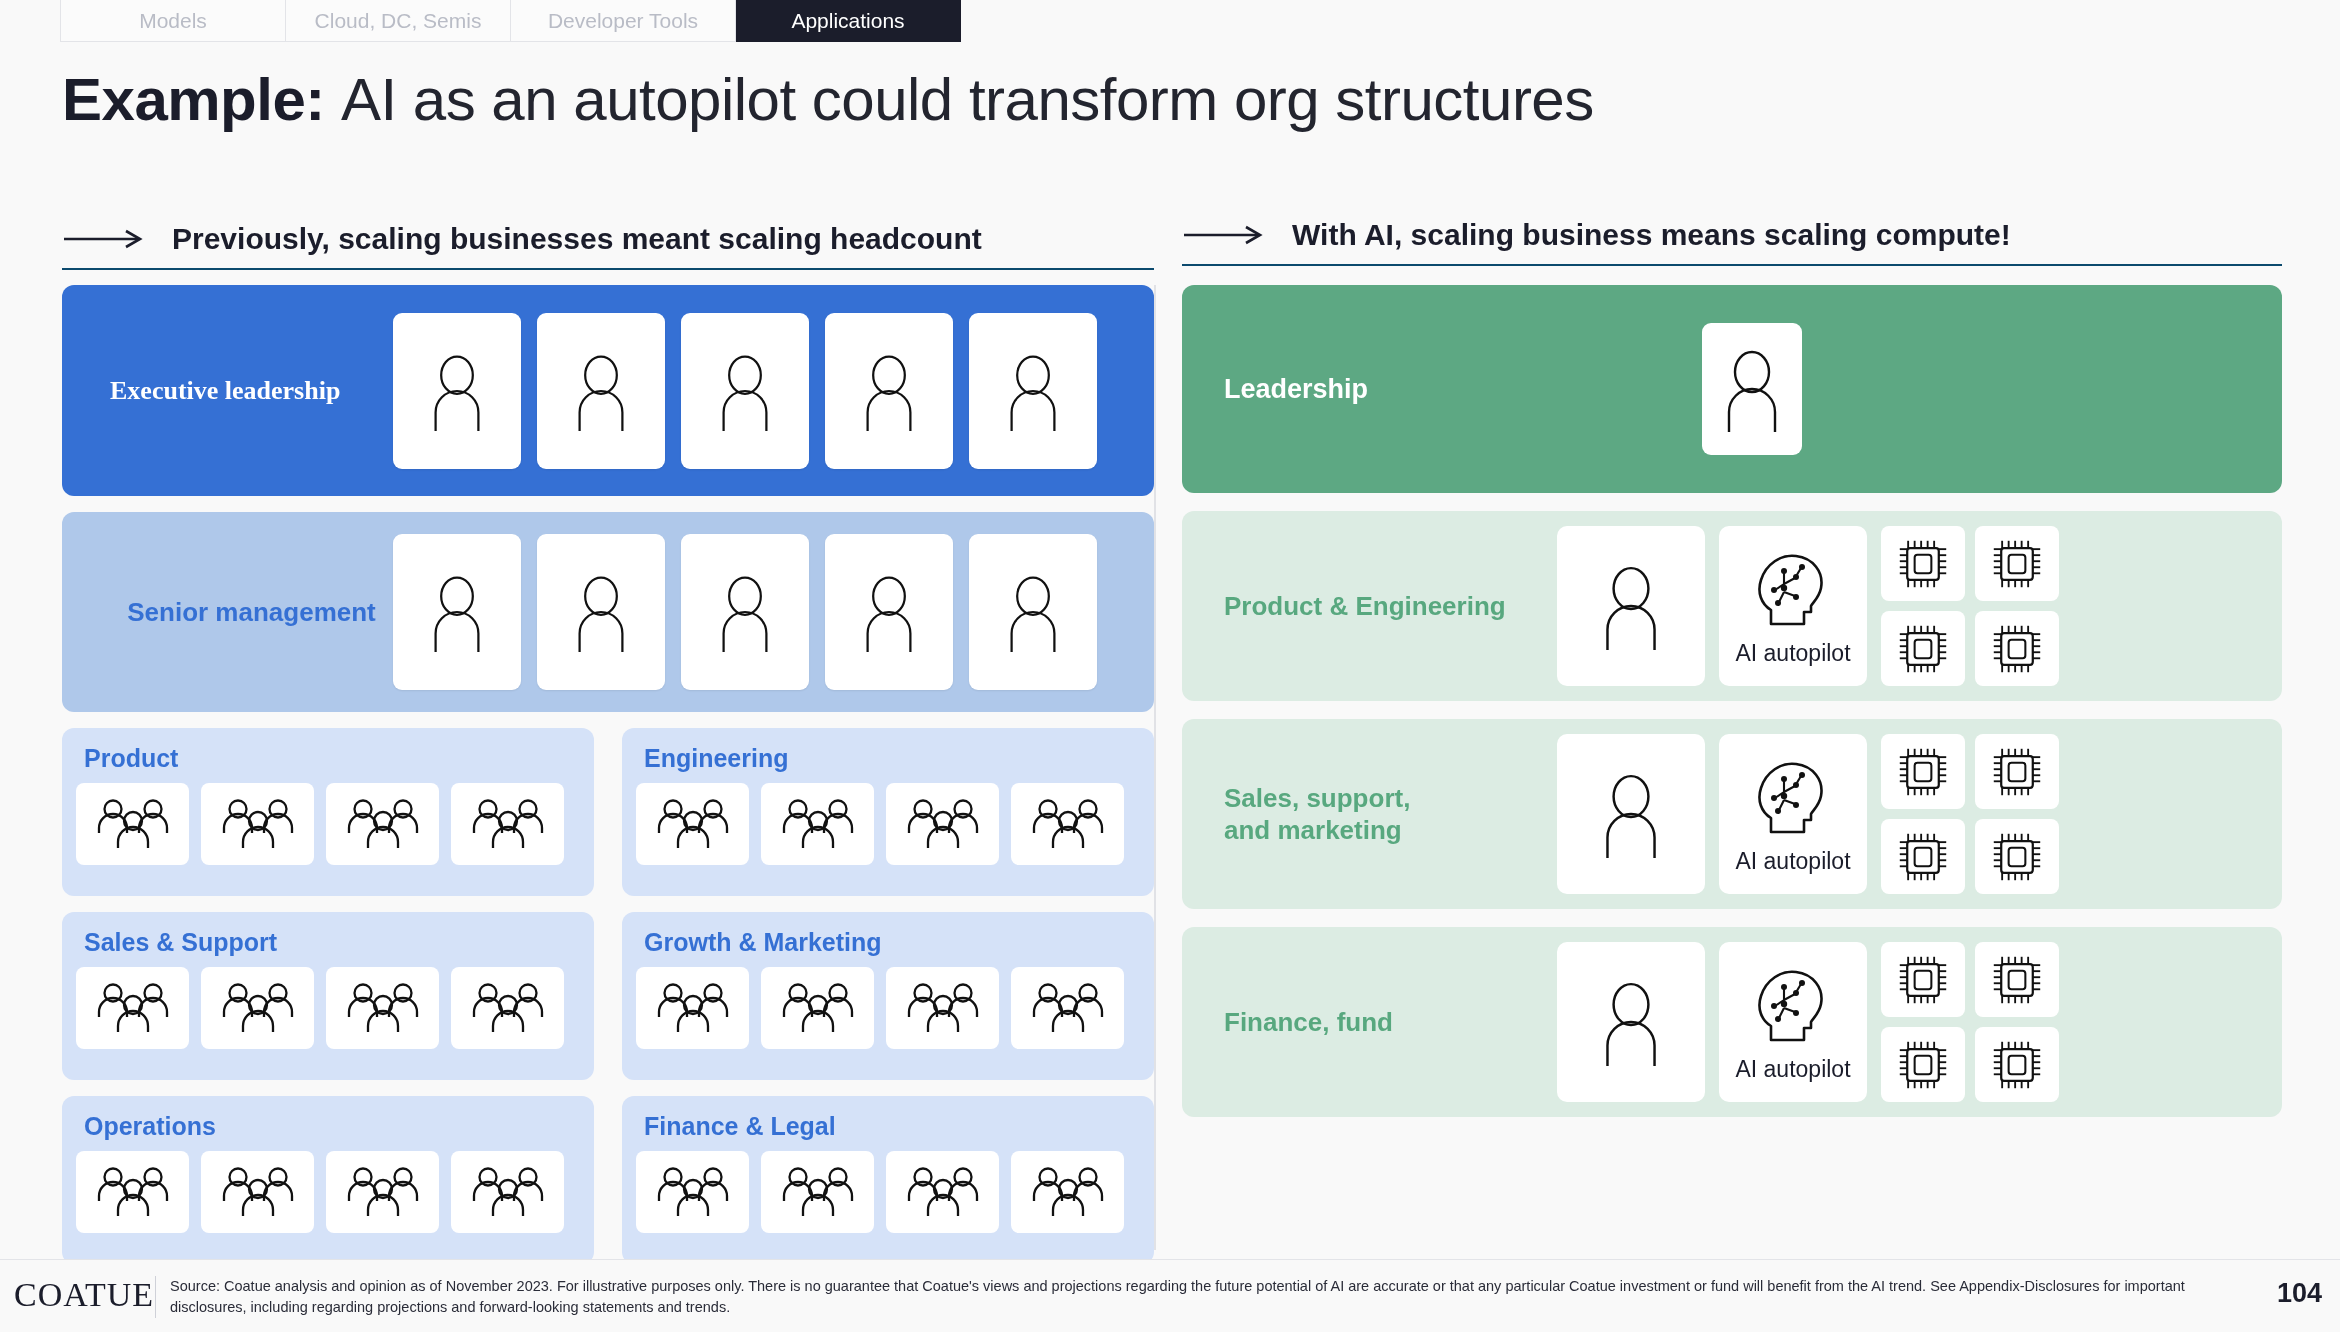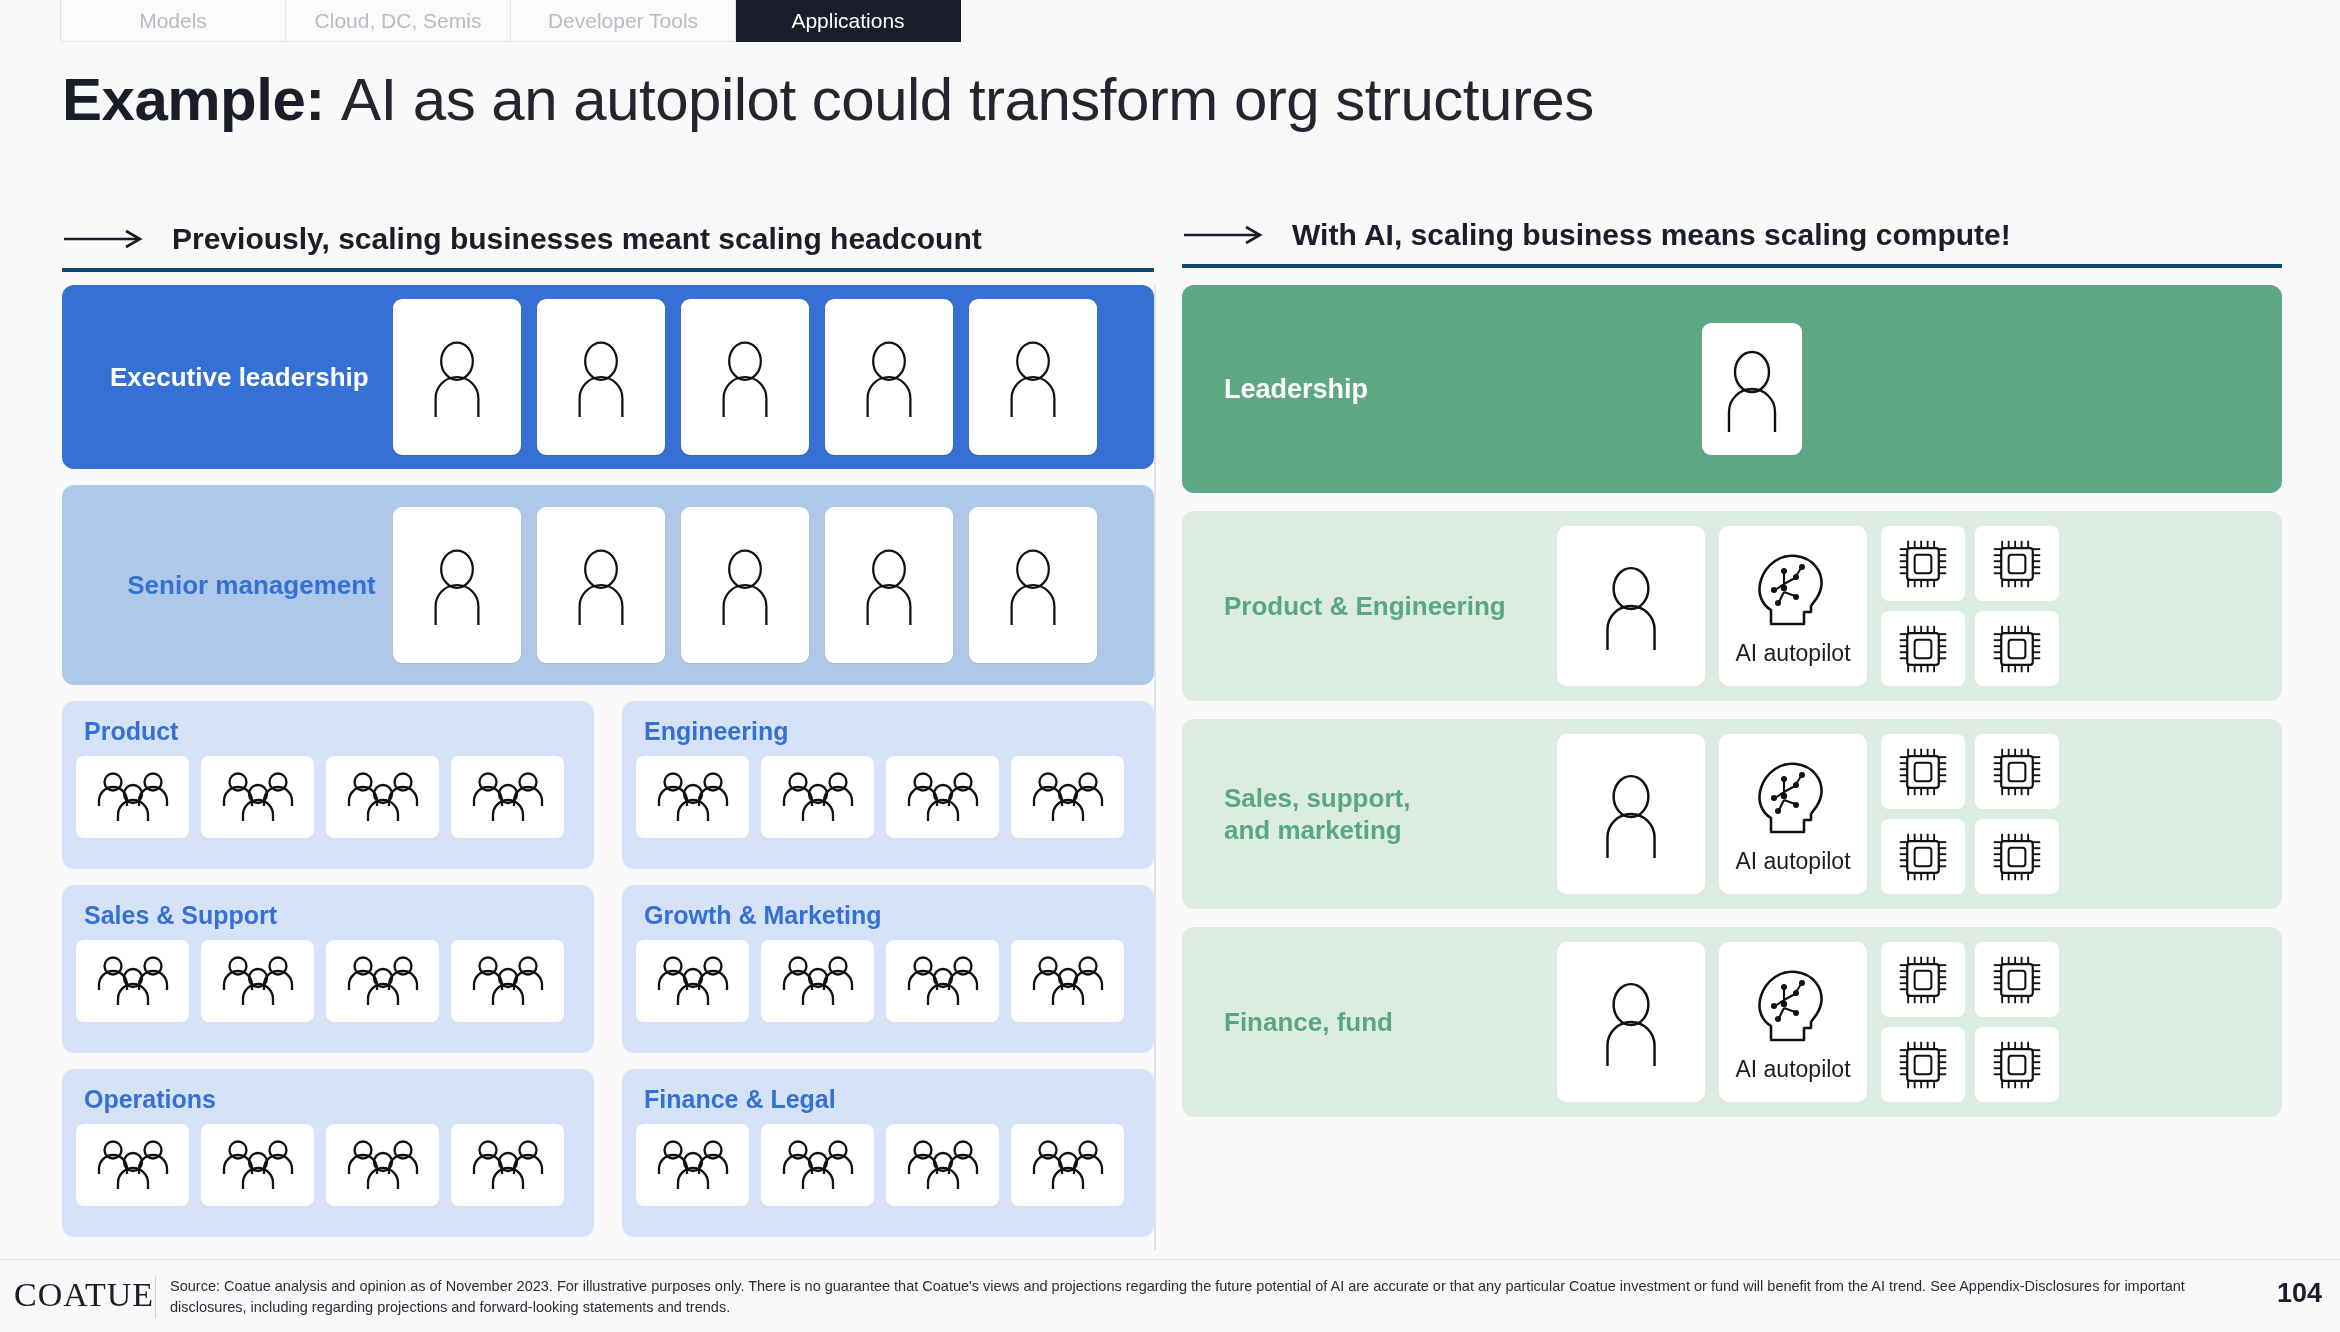--- a/index.html
+++ b/index.html
@@ -38,21 +38,21 @@
     white-space:nowrap;
   }
   .title .bold{font-weight:700;margin-top:48px;}
   .title .light{font-weight:300;color:#23252f;}
 
   
   .colhead{
     position:absolute;
     display:flex;align-items:center;gap:22px;
     padding-bottom:12px;
-    border-bottom:4px solid #0c4a6e;
+    border-bottom:2px solid #0c4a6e;
   }
   .colhead .arrow{width:88px;height:22px;flex:none;}
   .colhead .htext{font-size:30px;font-weight:700;white-space:nowrap;}
   #colhead-left{left:62px;top:222px;width:1092px;}
   #colhead-right{left:1182px;top:218px;width:1100px;}
 
   
   .panel{position:absolute;}
   #panel-left{left:62px;top:285px;width:1092px;height:965px;border-right:2px solid #e1e2e6;}
   #panel-right{left:1182px;top:285px;width:1100px;height:965px;}
@@ -62,21 +62,21 @@
     border-radius:12px;
     display:flex;align-items:center;
     box-sizing:border-box;
   }
   .band-label{
     font-weight:700;flex:none;
     box-sizing:border-box;
   }
 
   
-  .exec{background:#3570d4;height:184px;padding:0 26px 0 26px;}
+  .exec{background:#3570d4;height:211px;padding:0 26px 0 26px;font-family:Liberation Serif, serif;}
   .exec .band-label{color:#ffffff;font-size:26px;width:305px;padding-left:22px;}
   .senior{background:#afc8ea;height:200px;margin-top:16px;padding:0 26px 0 26px;}
   .senior .band-label{color:#3570d4;font-size:26px;width:305px;padding-left:22px;text-align:center;}
 
   .pcards{display:flex;gap:16px;flex:1;justify-content:flex-start;}
   .pcard{
     width:128px;height:156px;background:#ffffff;border-radius:9px;
     display:flex;align-items:center;justify-content:center;
     box-shadow:0 1px 2px rgba(0,0,0,.08);
   }

